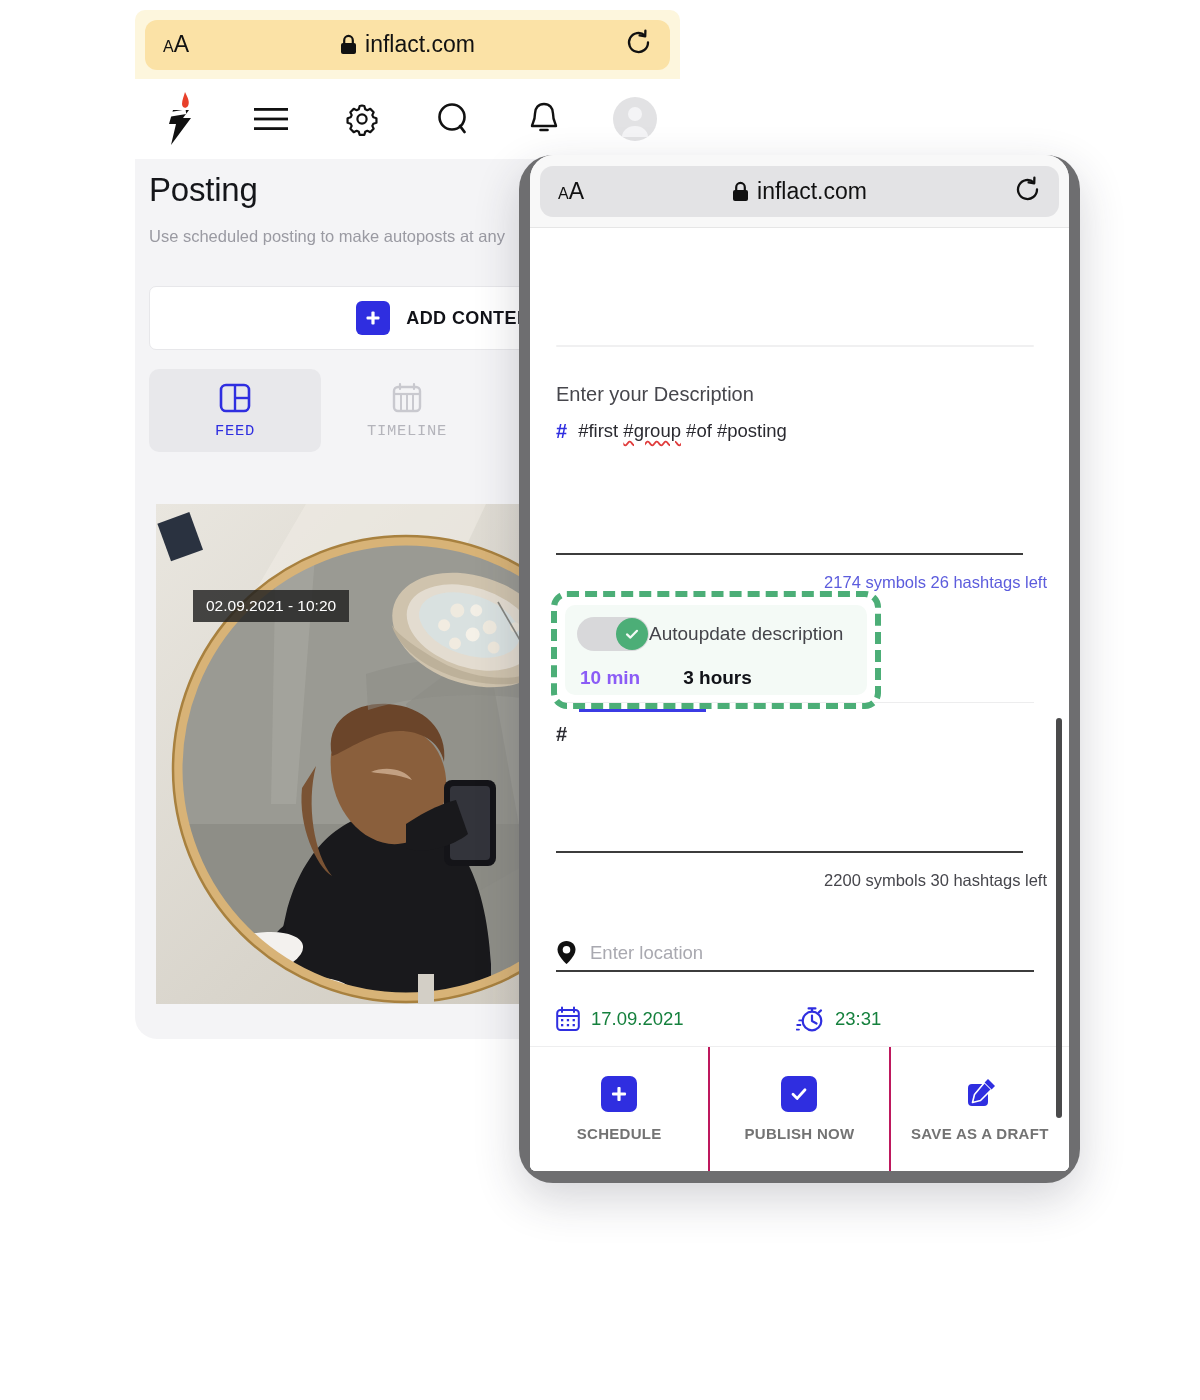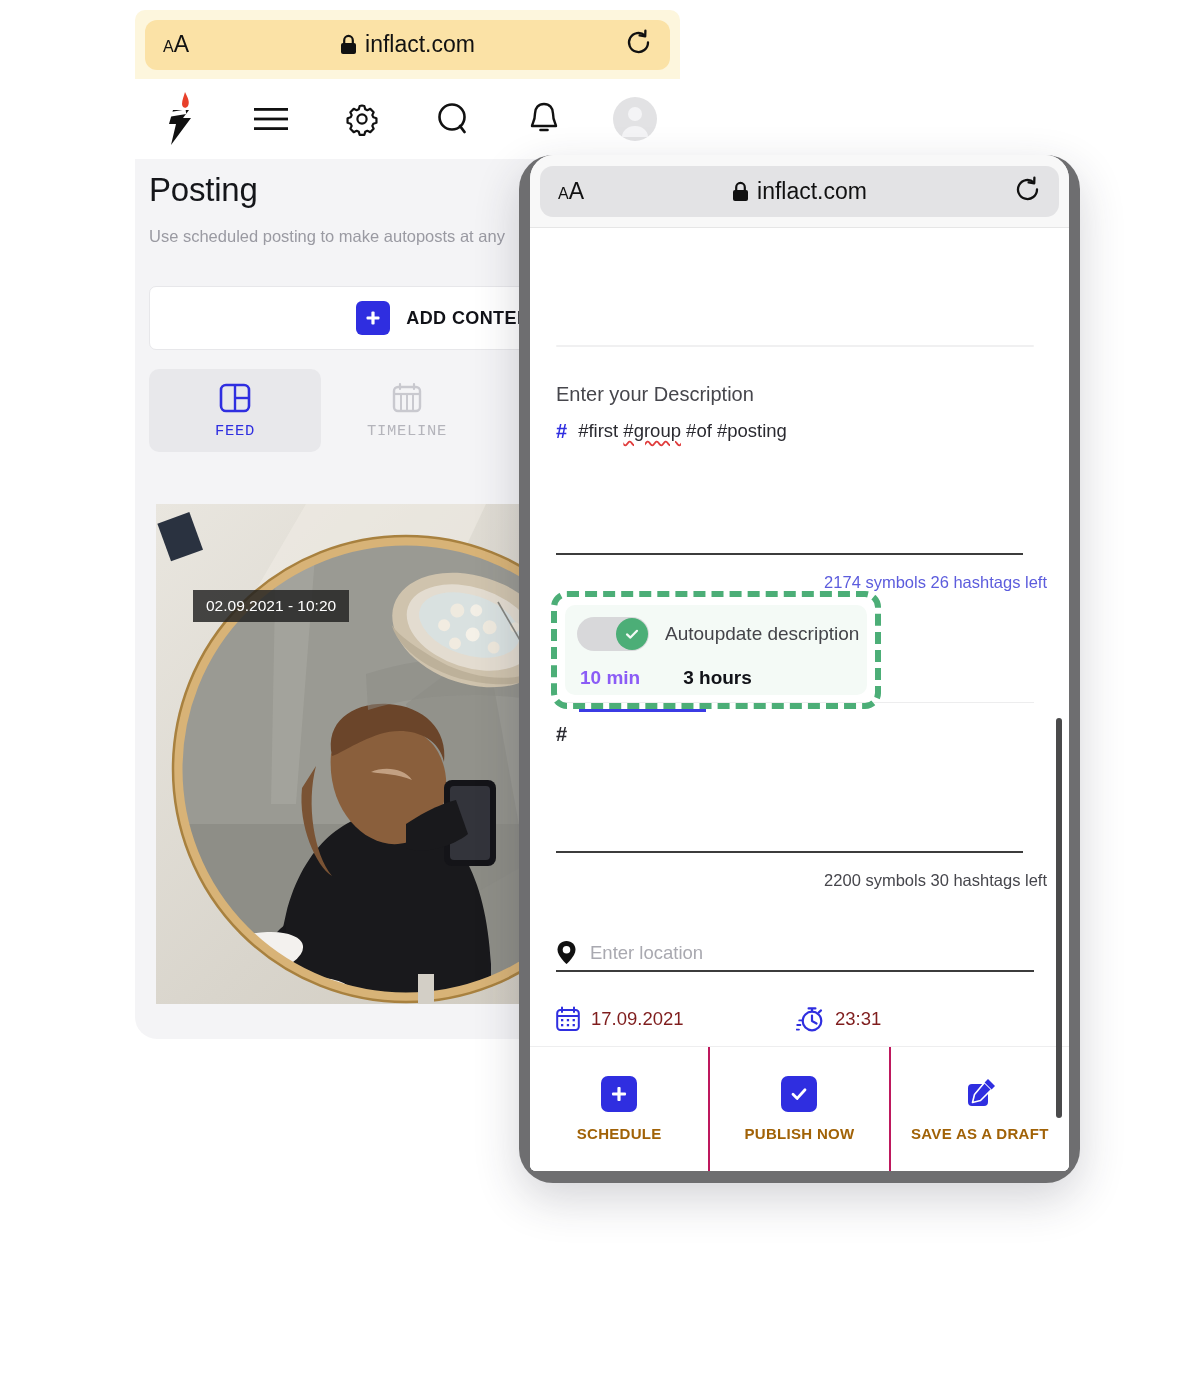--- a/index.html
+++ b/index.html
@@ -144,21 +144,21 @@
   .callout {
     position: absolute; left: 21px; top: 363px;
     width: 330px; height: 118px;
     border: 6px dashed #4cae77; border-radius: 16px;
     z-index: 9;
   }
   .callout-inner {
     position: absolute; left: 8px; top: 8px; right: 8px; bottom: 8px;
     background: #f4faf6; border-radius: 10px;
   }
-  .toggle-row { position: absolute; left: 12px; top: 12px; display: flex; align-items: center; gap: 16px; }
+  .toggle-row { position: absolute; left: 12px; top: 12px; display: flex; align-items: center; }
   .toggle {
     width: 72px; height: 34px; background: #d8d8da; border-radius: 18px;
     position: relative;
   }
   .toggle-knob {
     position: absolute; right: 1px; top: 1px; width: 32px; height: 32px;
     background: #4cae77; border-radius: 50%;
     display: flex; align-items: center; justify-content: center;
   }
   .toggle-label { font-size: 19px; color: #44444a; white-space: nowrap; }
@@ -173,37 +173,37 @@
   .hash-only { position: absolute; left: 26px; top: 495px; font-size: 20px; color: #2a2a30; font-weight: 700; }
   .counter-2 {
     position: absolute; right: 22px; top: 643px; font-size: 16.5px; color: #46464c; white-space: nowrap;
   }
 
   .loc-row { position: absolute; left: 26px; top: 700px; display: flex; align-items: center; gap: 13px; margin-top: 12px; }
   .loc-ph { font-size: 18.5px; color: #a9a9b0; }
 
   .datetime-row { position: absolute; left: 0; top: 778px; width: 539px; }
   .dt-cell { position: absolute; display: flex; align-items: center; gap: 11px; }
-  .dt-text { font-size: 18.5px; color: #7f1d1d; }
+  .dt-text { font-size: 18.5px; color: #15803d; }
 
   .front-actions {
     position: absolute; left: 0; bottom: 0; width: 539px; height: 125px;
     background: #ffffff; border-top: 1px solid #eeeeef;
     display: flex;
   }
   .action {
     flex: 1; display: flex; flex-direction: column; align-items: center; justify-content: center; gap: 13px;
     border-left: 2px solid #be185d;
   }
   .action:first-child { border-left: none; }
   .act-ico {
     width: 36px; height: 36px; background: #2f2ee0; border-radius: 7px;
     display:flex; align-items:center; justify-content:center;
   }
-  .act-label { font-size: 15px; font-weight: 700; color: #a16207; letter-spacing: .3px; white-space: nowrap; }
+  .act-label { font-size: 15px; font-weight: 700; color: #737373; letter-spacing: .3px; white-space: nowrap; }
 
   .front-scroll {
     position: absolute; right: 7px; top: 490px; width: 6px; height: 400px;
     background: #4a4a4b; border-radius: 3px; z-index: 8;
   }
 </style>
 </head>
 <body>
 
 <div class="stage">

